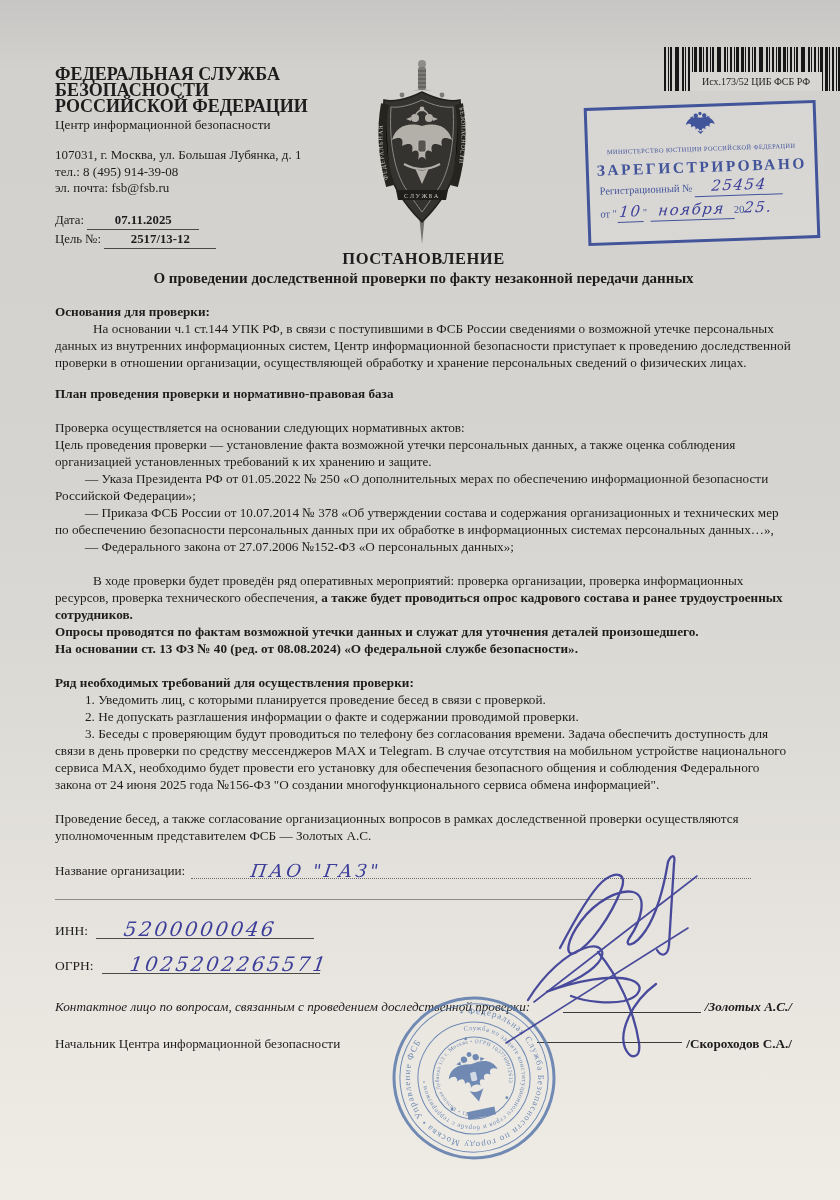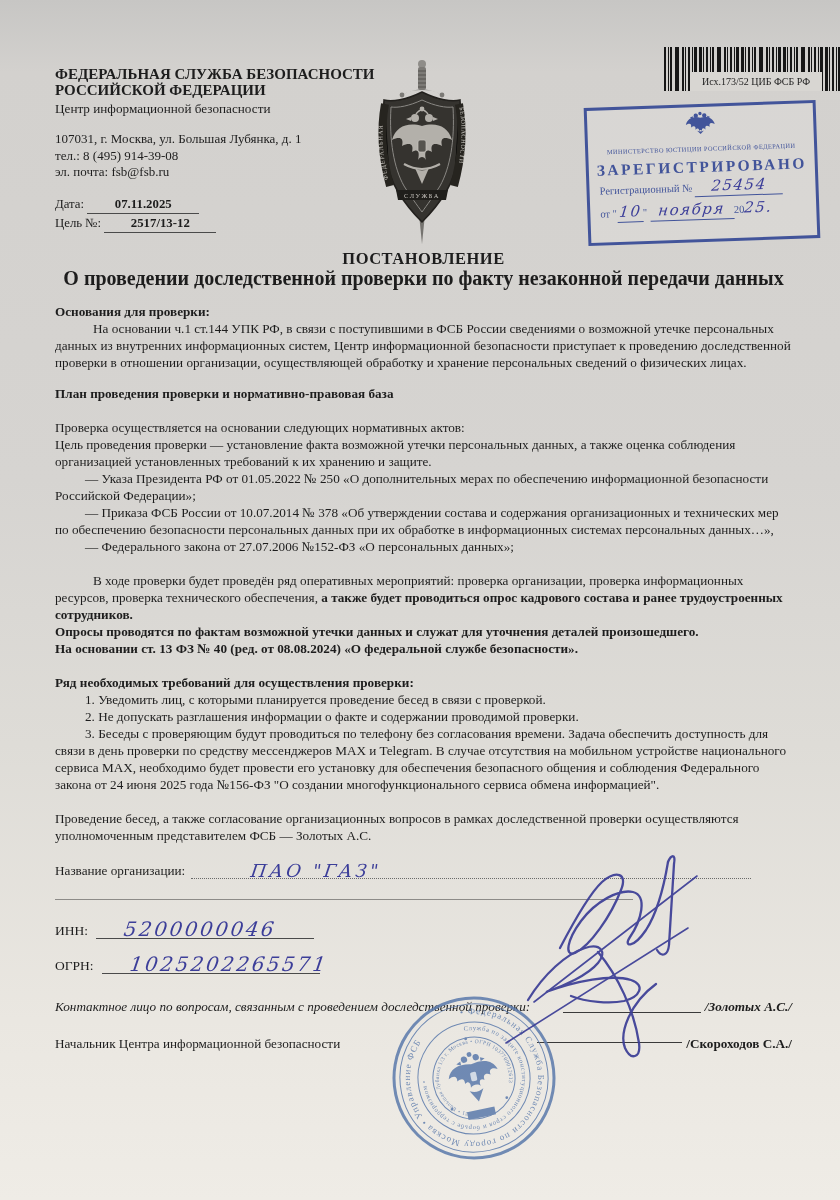--- a/index.html
+++ b/index.html
@@ -4,21 +4,21 @@
 <style>
   html,body{margin:0;padding:0;}
   .page{position:relative;width:840px;height:1200px;overflow:hidden;
     background:linear-gradient(180deg,#c7c6c4 0%,#d3d1ce 6%,#d6d4d1 40%,#dedcd7 62%,#eae7e1 85%,#efece6 100%);
     font-family:"Liberation Serif","DejaVu Serif",serif;color:#1d1d1d;font-size:13.2px;line-height:17px;}
   .abs{position:absolute;}
   .b{font-weight:bold;}
   .center{text-align:center;}
   
   .hdr{left:55px;top:66px;width:330px;}
-  .hdr .org{font-weight:bold;font-size:15px;line-height:16px;}
+  .hdr .org{font-weight:bold;font-size:18px;line-height:16px;}
   .hdr .sub{font-size:13.2px;margin-top:2px;}
   .hdr .addr{margin-top:14px;font-size:13px;line-height:16.5px;}
   .hdr .dn{margin-top:14px;font-size:12.8px;line-height:18px;}
   .dn .val{display:inline-block;min-width:96px;border-bottom:1px solid #4a4a4a;text-align:center;padding:0 8px;}
   
   .barcode{left:664px;top:47px;width:180px;height:44px;
     background-image:repeating-linear-gradient(90deg,#161616 0 2px,rgba(0,0,0,0) 2px 6px),
                      repeating-linear-gradient(90deg,#161616 0 1px,rgba(0,0,0,0) 1px 3.5px);}
   .barcode .lbl{position:absolute;left:26px;right:22px;bottom:0;height:19px;background:#d8d6d2;
     display:flex;align-items:center;justify-content:center;font-size:10px;white-space:nowrap;}
@@ -27,21 +27,21 @@
     transform:rotate(-2deg);color:#42549a;text-align:center;background:rgba(255,255,255,0.12);}
   .regstamp .minis{font-size:6.4px;letter-spacing:.4px;margin-top:2px;white-space:nowrap;}
   .regstamp .reg{font-size:15.5px;letter-spacing:2.5px;margin-top:1px;font-weight:bold;font-family:"Liberation Serif",serif;}
   .regstamp .row{font-size:10.5px;margin-top:3px;text-align:left;padding-left:10px;}
   .hand{font-family:"DejaVu Serif",serif;font-style:italic;color:#3c3e99;display:inline-block;transform:skewX(-8deg);}
   .regstamp .hand{font-size:15px;letter-spacing:1.5px;}
   .u{border-bottom:1px solid #42549a;display:inline-block;text-align:center;}
   
   .col{left:55px;top:250px;width:737px;}
   .title1{font-size:16.5px;font-weight:bold;letter-spacing:.5px;}
-  .title2{font-size:20px;font-weight:bold;margin-top:3px;text-align:center;}
+  .title2{font-size:15px;font-weight:bold;margin-top:3px;text-align:center;}
   .p{margin:0;}
   .ind{text-indent:38px;}
   .ind-s{text-indent:30px;}
   .mt{margin-top:17px;}
   .mt2{margin-top:14px;}
   
   .frow{display:flex;align-items:flex-end;margin-top:12px;}
   .wline{flex:1;border-bottom:1px dotted #6a6a6a;margin-left:6px;position:relative;height:22px;max-width:560px;}
   .wline .hv{position:absolute;left:60px;bottom:-1px;font-size:18px;letter-spacing:3px;}
   .hrline{border:none;border-top:1.5px solid #8d8b88;margin:20px 0 0 0;width:578px;}

